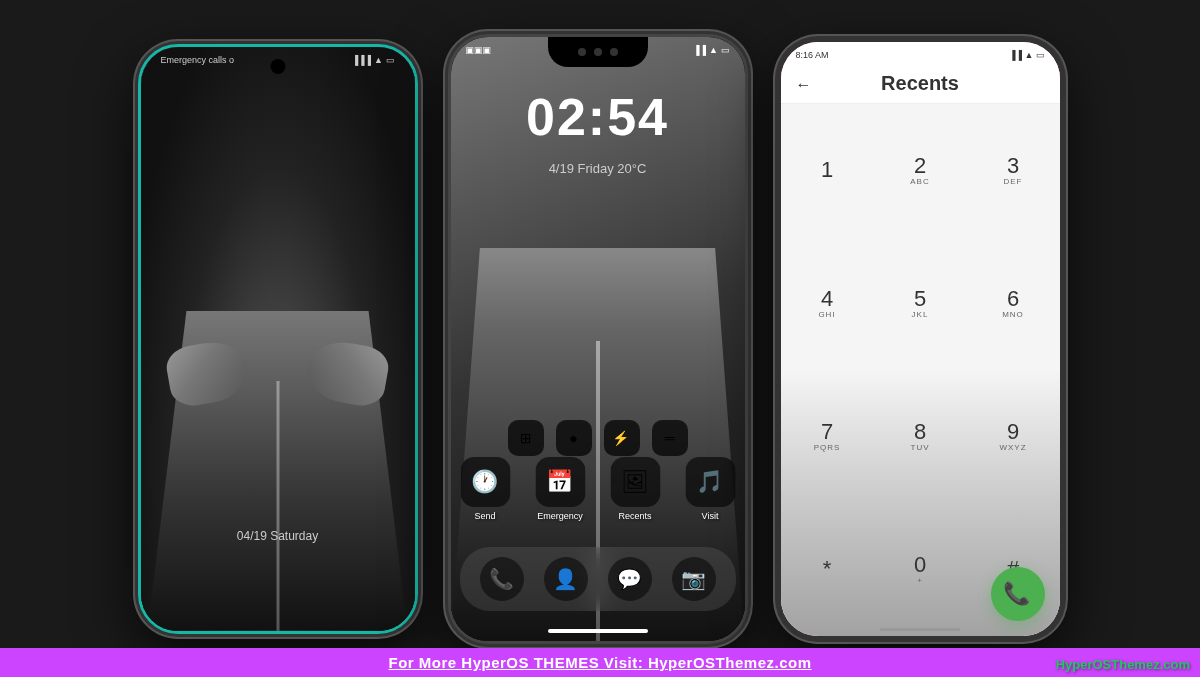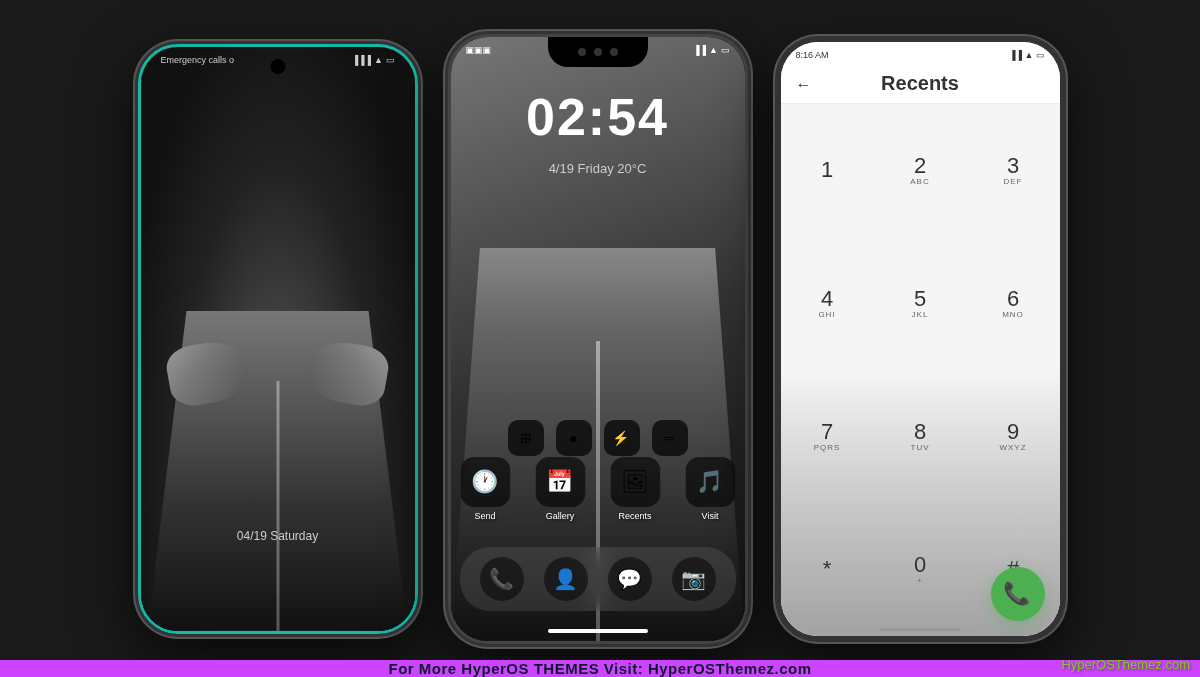--- a/index.html
+++ b/index.html
@@ -551,35 +551,37 @@
     }
 
     
     .banner {
       position: absolute;
       bottom: 0;
       left: 0;
       right: 0;
       background: #cc44ff;
       text-align: center;
+      padding: 6px;
       font-size: 15px;
       font-weight: 700;
-      color: #0f172a;
+      color: #ffffff;
       letter-spacing: 0.5px;
       z-index: 100;
+      text-decoration: underline;
     }
 
     
     .watermark {
       position: absolute;
       bottom: 5px;
       right: 10px;
       font-size: 13px;
-      font-weight: 400;
-      color: #84cc16;
+      font-weight: 700;
+      color: #22c55e;
       text-shadow: 1px 1px 3px rgba(0,0,0,0.5);
       z-index: 101;
       padding-left: 16px;
     }
 
     .status-icons {
       display: flex;
       align-items: center;
       gap: 3px;
       font-size: 9px;
@@ -638,21 +640,21 @@
         <div class="clock-date">4/19  Friday  20°C</div>
       </div>
 
       <div class="app-grid">
         <div class="app-icon">
           <div class="app-icon-img dark">🕐</div>
           <span class="app-label">Send</span>
         </div>
         <div class="app-icon">
           <div class="app-icon-img dark">📅</div>
-          <span class="app-label">Gallery</span>
+          <span class="app-label">Emergency</span>
         </div>
         <div class="app-icon">
           <div class="app-icon-img dark">🖼</div>
           <span class="app-label">Recents</span>
         </div>
         <div class="app-icon">
           <div class="app-icon-img dark">🎵</div>
           <span class="app-label">Visit</span>
         </div>
       </div>

